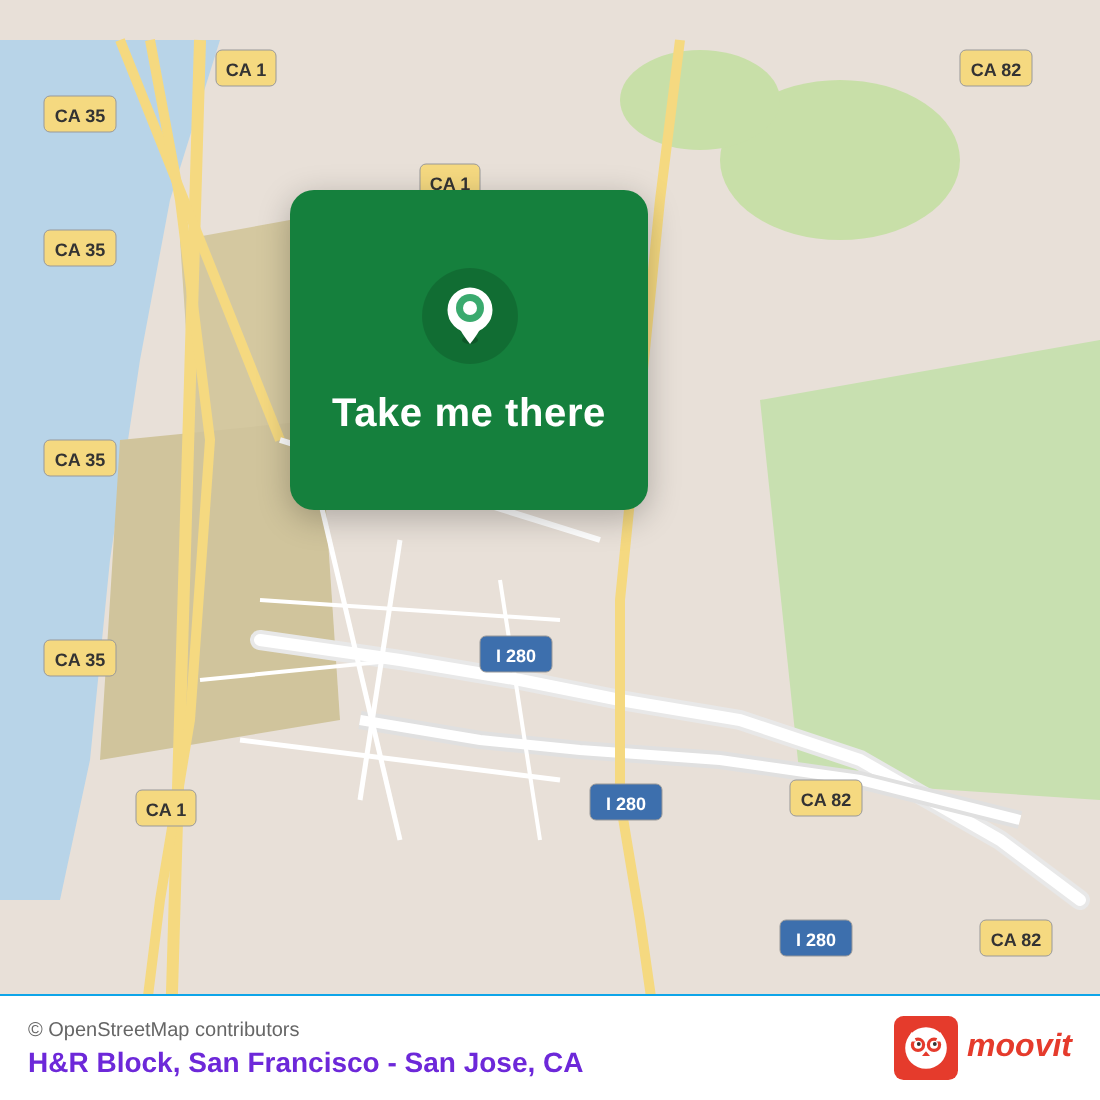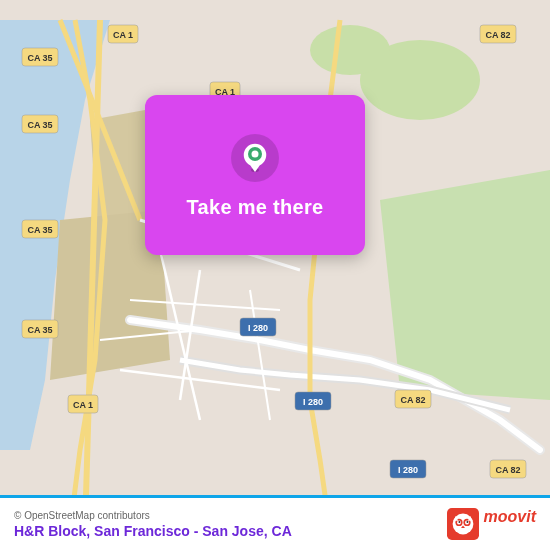--- a/index.html
+++ b/index.html
@@ -25,23 +25,23 @@
       position: absolute;
       top: 0; left: 0;
       width: 100%; height: 100%;
     }
 
     
     .card-overlay {
       position: absolute;
       top: 95px;
       left: 145px;
-      width: 220px;
+      width: 179px;
       height: 160px;
-      background-color: #d946ef;
+      background-color: #15803d;
       border-radius: 12px;
       display: flex;
       flex-direction: column;
       align-items: center;
       justify-content: center;
       box-shadow: 0 4px 16px rgba(0,0,0,0.25);
       z-index: 10;
     }
 
     .location-icon {
@@ -65,21 +65,21 @@
       position: absolute;
       bottom: 0;
       left: 0;
       width: 100%;
       background: white;
       padding: 10px 14px 10px 14px;
       display: flex;
       align-items: center;
       justify-content: space-between;
       z-index: 20;
-      border-top: 3px solid #0ea5e9;
+      border-top: 1px solid #0ea5e9;
     }
 
     .bottom-left {
       display: flex;
       flex-direction: column;
       gap: 2px;
     }
 
     .copyright-text {
       font-size: 10px;
@@ -88,21 +88,21 @@
 
     .location-text {
       font-size: 14px;
       font-weight: 600;
       color: #6d28d9;
     }
 
     
     .moovit-logo {
       display: flex;
-      align-items: flex-start;
+      align-items: center;
       gap: 5px;
     }
 
     .moovit-logo-icon {
       width: 32px;
       height: 32px;
     }
 
     .moovit-text {
       font-size: 16px;

